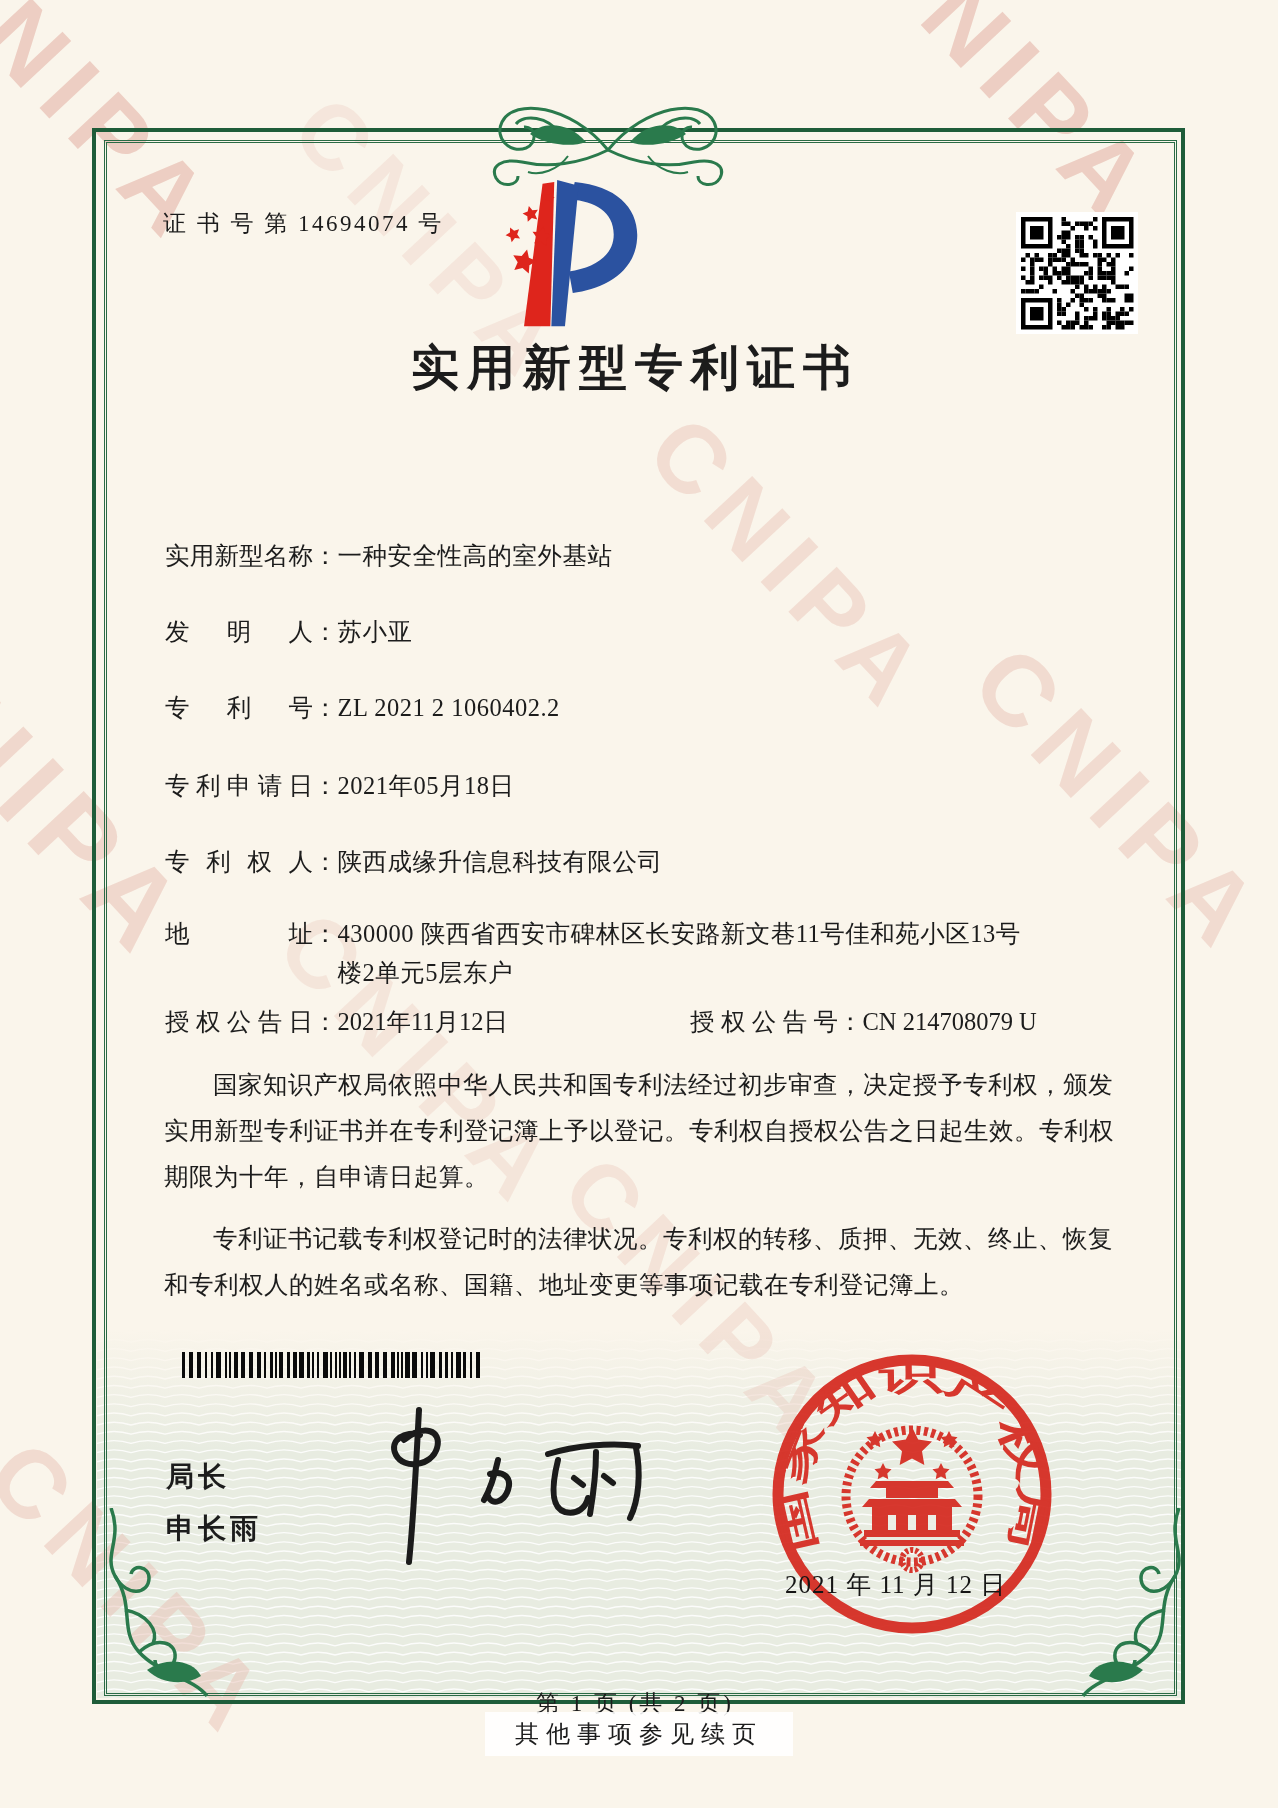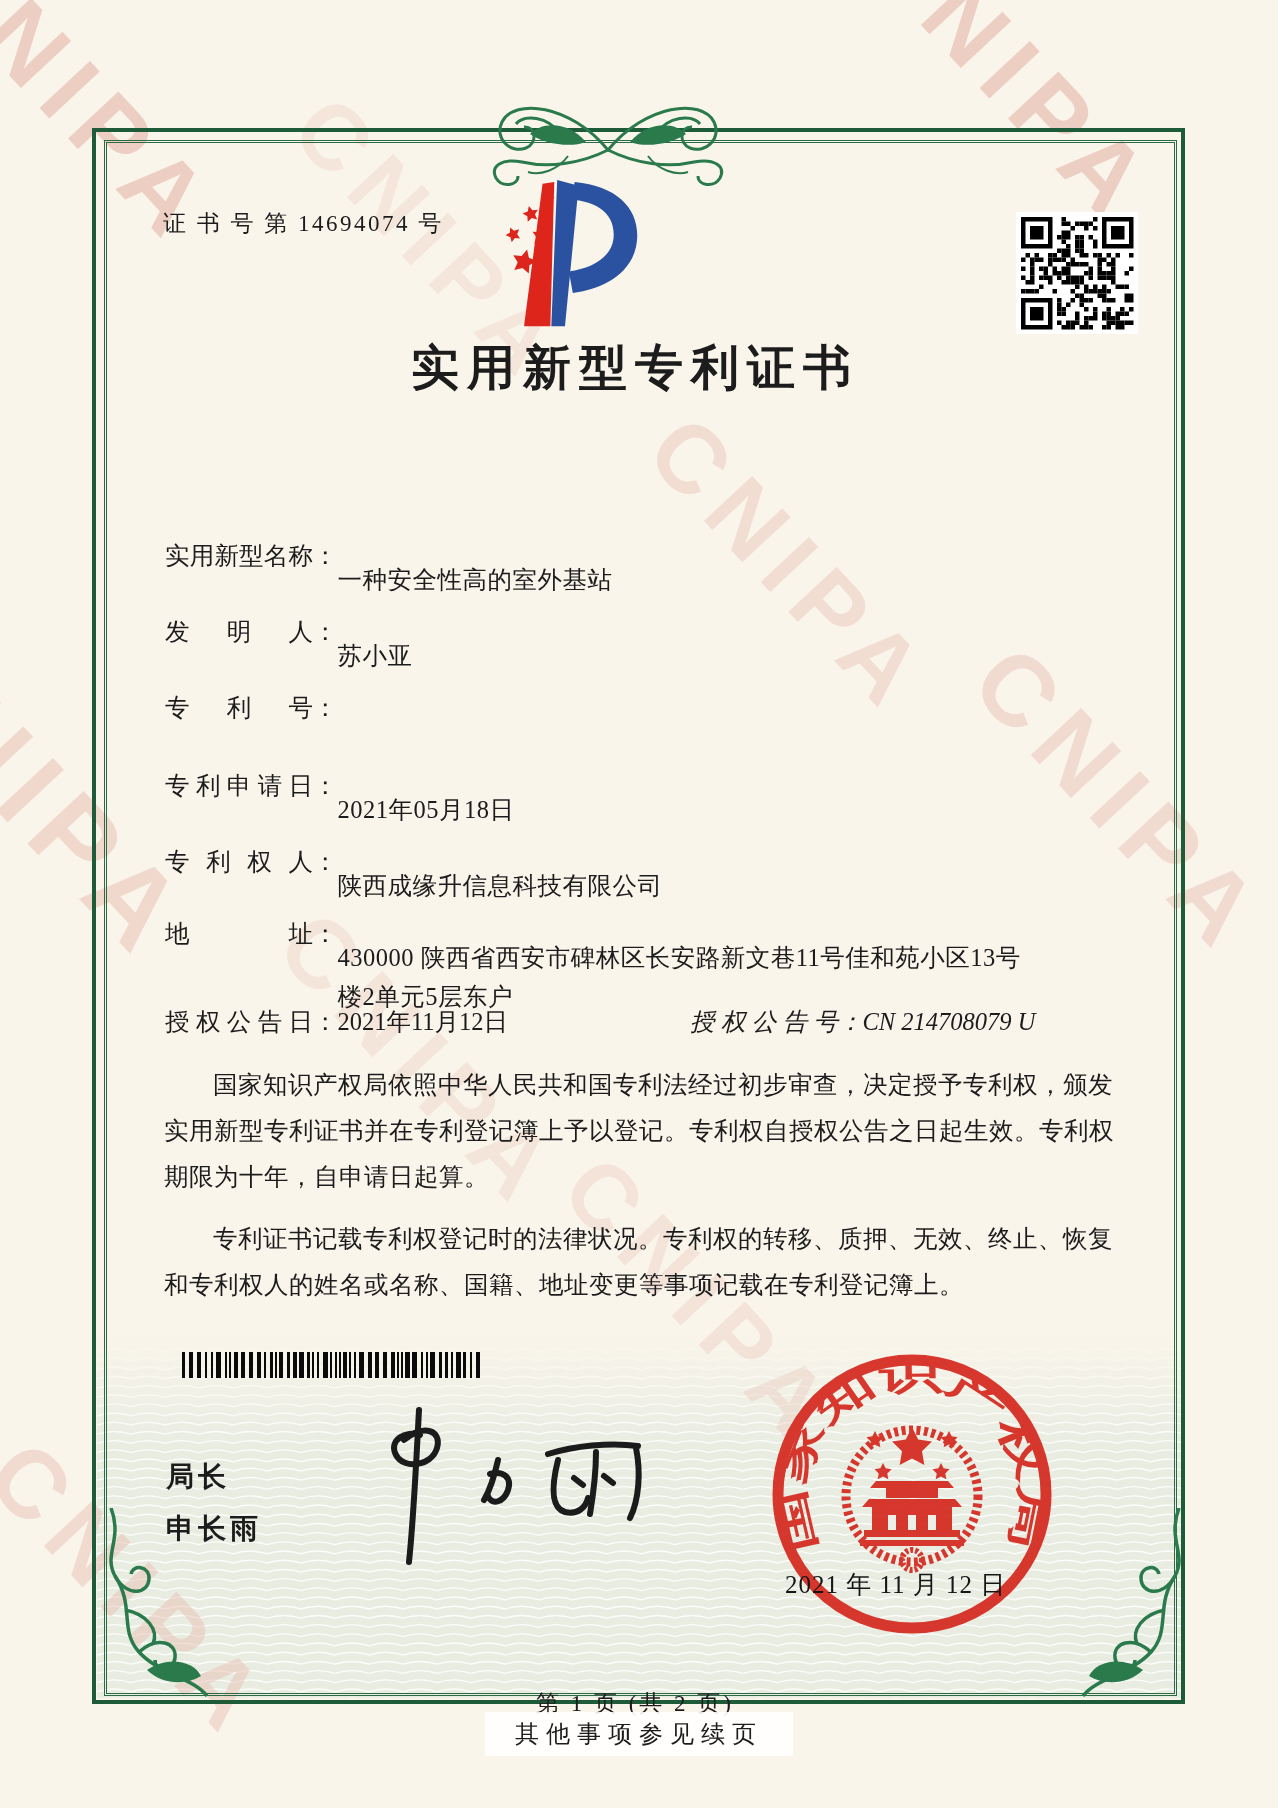--- a/index.html
+++ b/index.html
@@ -38,22 +38,22 @@
 
   .certno{position:absolute;left:163px;top:184px;font-size:23px;letter-spacing:2.5px;z-index:4;margin-top:24px;}
   .logo{position:absolute;left:480px;top:178px;z-index:4;}
   .qr{position:absolute;left:1016px;top:212px;z-index:4;}
 
   .title{position:absolute;left:92px;top:336px;width:1086px;text-align:center;
          font-size:48px;font-weight:bold;letter-spacing:8px;z-index:4;}
 
   .frow{position:absolute;left:165px;width:975px;display:flex;font-size:24.5px;z-index:4;line-height:39px;}
   .flabel{display:inline-block;width:148px;text-align:justify;text-align-last:justify;flex:none;}
-  .fvalue{flex:1;letter-spacing:.5px;margin-top:24px;}
-  .fpair2{position:absolute;left:525px;top:0;display:flex;width:450px;font-style:italic;}
+  .fvalue{flex:1;letter-spacing:.5px;}
+  .fpair2{position:absolute;left:525px;top:0;display:flex;width:450px;}
 
   .bodytext{position:absolute;left:148px;top:1046px;width:992px;font-size:24.5px;
          line-height:46px;z-index:4;}
   .bodytext p{margin:16px;text-indent:2em;letter-spacing:.5px;}
 
   .barcode{position:absolute;left:182px;top:1352px;z-index:4;}
   .director{position:absolute;left:166px;top:1458px;font-family:Liberation Sans, sans-serif;
          font-size:28px;font-weight:600;z-index:4;letter-spacing:4px;}
   .director-name{top:1510px;}
   .sig{position:absolute;left:352px;top:1402px;z-index:5;}
@@ -398,20 +398,21 @@
       <span class="fvalue">一种安全性高的室外基站</span>
   </div>
   <div class="frow" style="top:612px">
     <span class="flabel">发明人</span>
       <span>：</span>
       <span class="fvalue">苏小亚</span>
   </div>
   <div class="frow" style="top:688px">
     <span class="flabel">专利号</span>
       <span>：</span>
+      <span class="fvalue">ZL 2021 2 1060402.2</span>
   </div>
   <div class="frow" style="top:766px">
     <span class="flabel">专利申请日</span>
       <span>：</span>
       <span class="fvalue">2021年05月18日</span>
   </div>
   <div class="frow" style="top:842px">
     <span class="flabel">专利权人</span>
       <span>：</span>
       <span class="fvalue">陕西成缘升信息科技有限公司</span>

